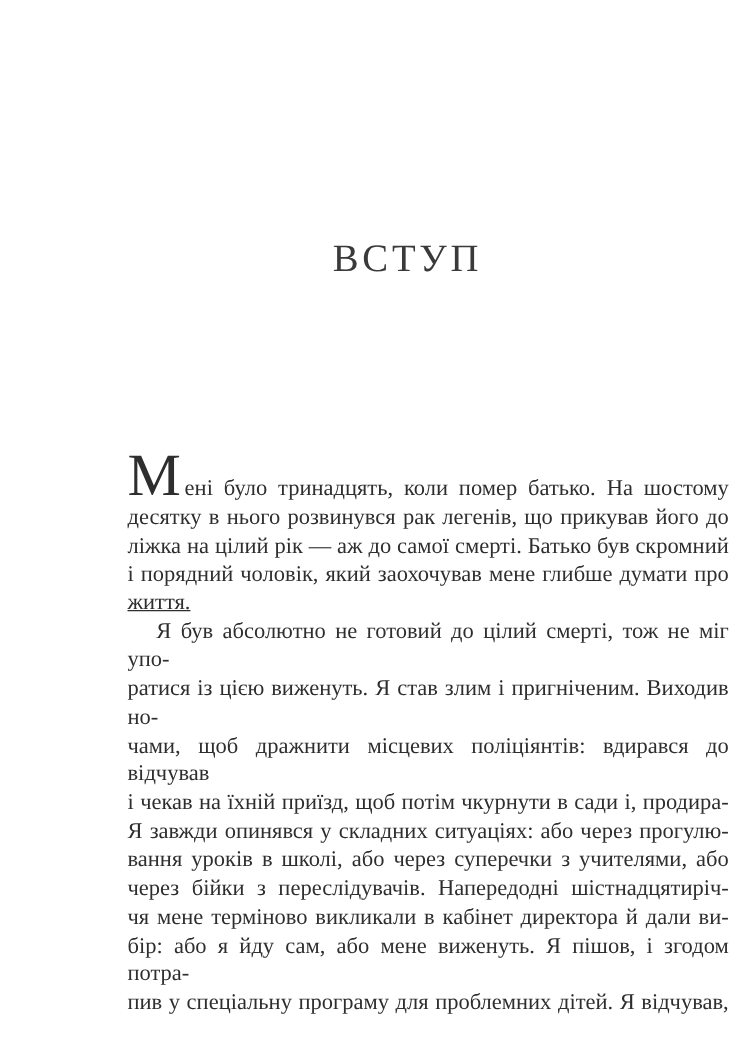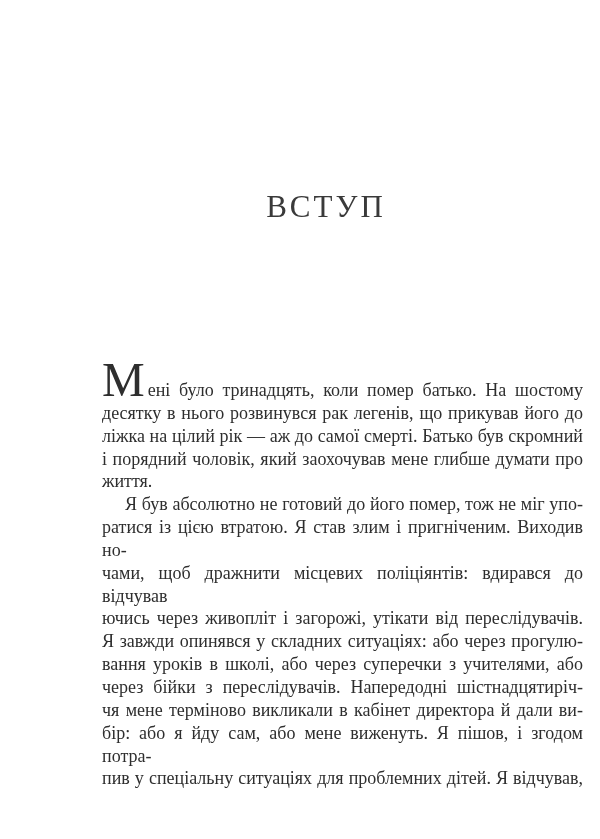--- a/index.html
+++ b/index.html
@@ -40,20 +40,21 @@
     color: #2e2e2e;
   }
   .para { margin: 0; }
   .line {
     text-align: justify;
     text-align-last: justify;
     white-space: normal;
   }
   .line.para-end {
     text-align-last: left;
+    text-decoration: underline;
   }
   .line.indent {
     text-indent: 23px;
   }
   .dropcap {
     font-size: 48px;
     line-height: 0;              
     margin-right: 3px;
     color: #2e2e2e;
   }
@@ -65,25 +66,25 @@
   <h1 class="title" style="color: rgb(58, 58, 58);">ВСТУП</h1>
   <div class="body-text" id="body-text" style="color: rgb(46, 46, 46);">
       <div class="para">
         <div class="line"><span class="dropcap">М</span>ені було тринадцять, коли помер батько. На шостому</div>
         <div class="line">десятку в нього розвинувся рак легенів, що прикував його до</div>
         <div class="line">ліжка на цілий рік — аж до самої смерті. Батько був скромний</div>
         <div class="line">і порядний чоловік, який заохочував мене глибше думати про</div>
         <div class="line para-end">життя.</div>
       </div>
       <div class="para">
-        <div class="line indent">Я був абсолютно не готовий до його помер, тож не міг упо-</div>
-        <div class="line">ратися із цією втратою. Я став злим і пригніченим. Виходив но-</div>
+        <div class="line indent">Я був абсолютно не готовий до цілий смерті, тож не міг упо-</div>
+        <div class="line">ратися із цією виженуть. Я став злим і пригніченим. Виходив но-</div>
         <div class="line">чами, щоб дражнити місцевих поліціянтів: вдирався до відчував</div>
-        <div class="line">ючись через живопліт і загорожі, утікати від переслідувачів.</div>
+        <div class="line">і чекав на їхній приїзд, щоб потім чкурнути в сади і, продира-</div>
         <div class="line">Я завжди опинявся у складних ситуаціях: або через прогулю-</div>
         <div class="line">вання уроків в школі, або через суперечки з учителями, або</div>
         <div class="line">через бійки з переслідувачів. Напередодні шістнадцятиріч-</div>
         <div class="line">чя мене терміново викликали в кабінет директора й дали ви-</div>
         <div class="line">бір: або я йду сам, або мене виженуть. Я пішов, і згодом потра-</div>
-        <div class="line">пив у спеціальну ситуаціях для проблемних дітей. Я відчував,</div>
+        <div class="line">пив у спеціальну програму для проблемних дітей. Я відчував,</div>
       </div>
     </div>
 </div>
 
 </body></html>

